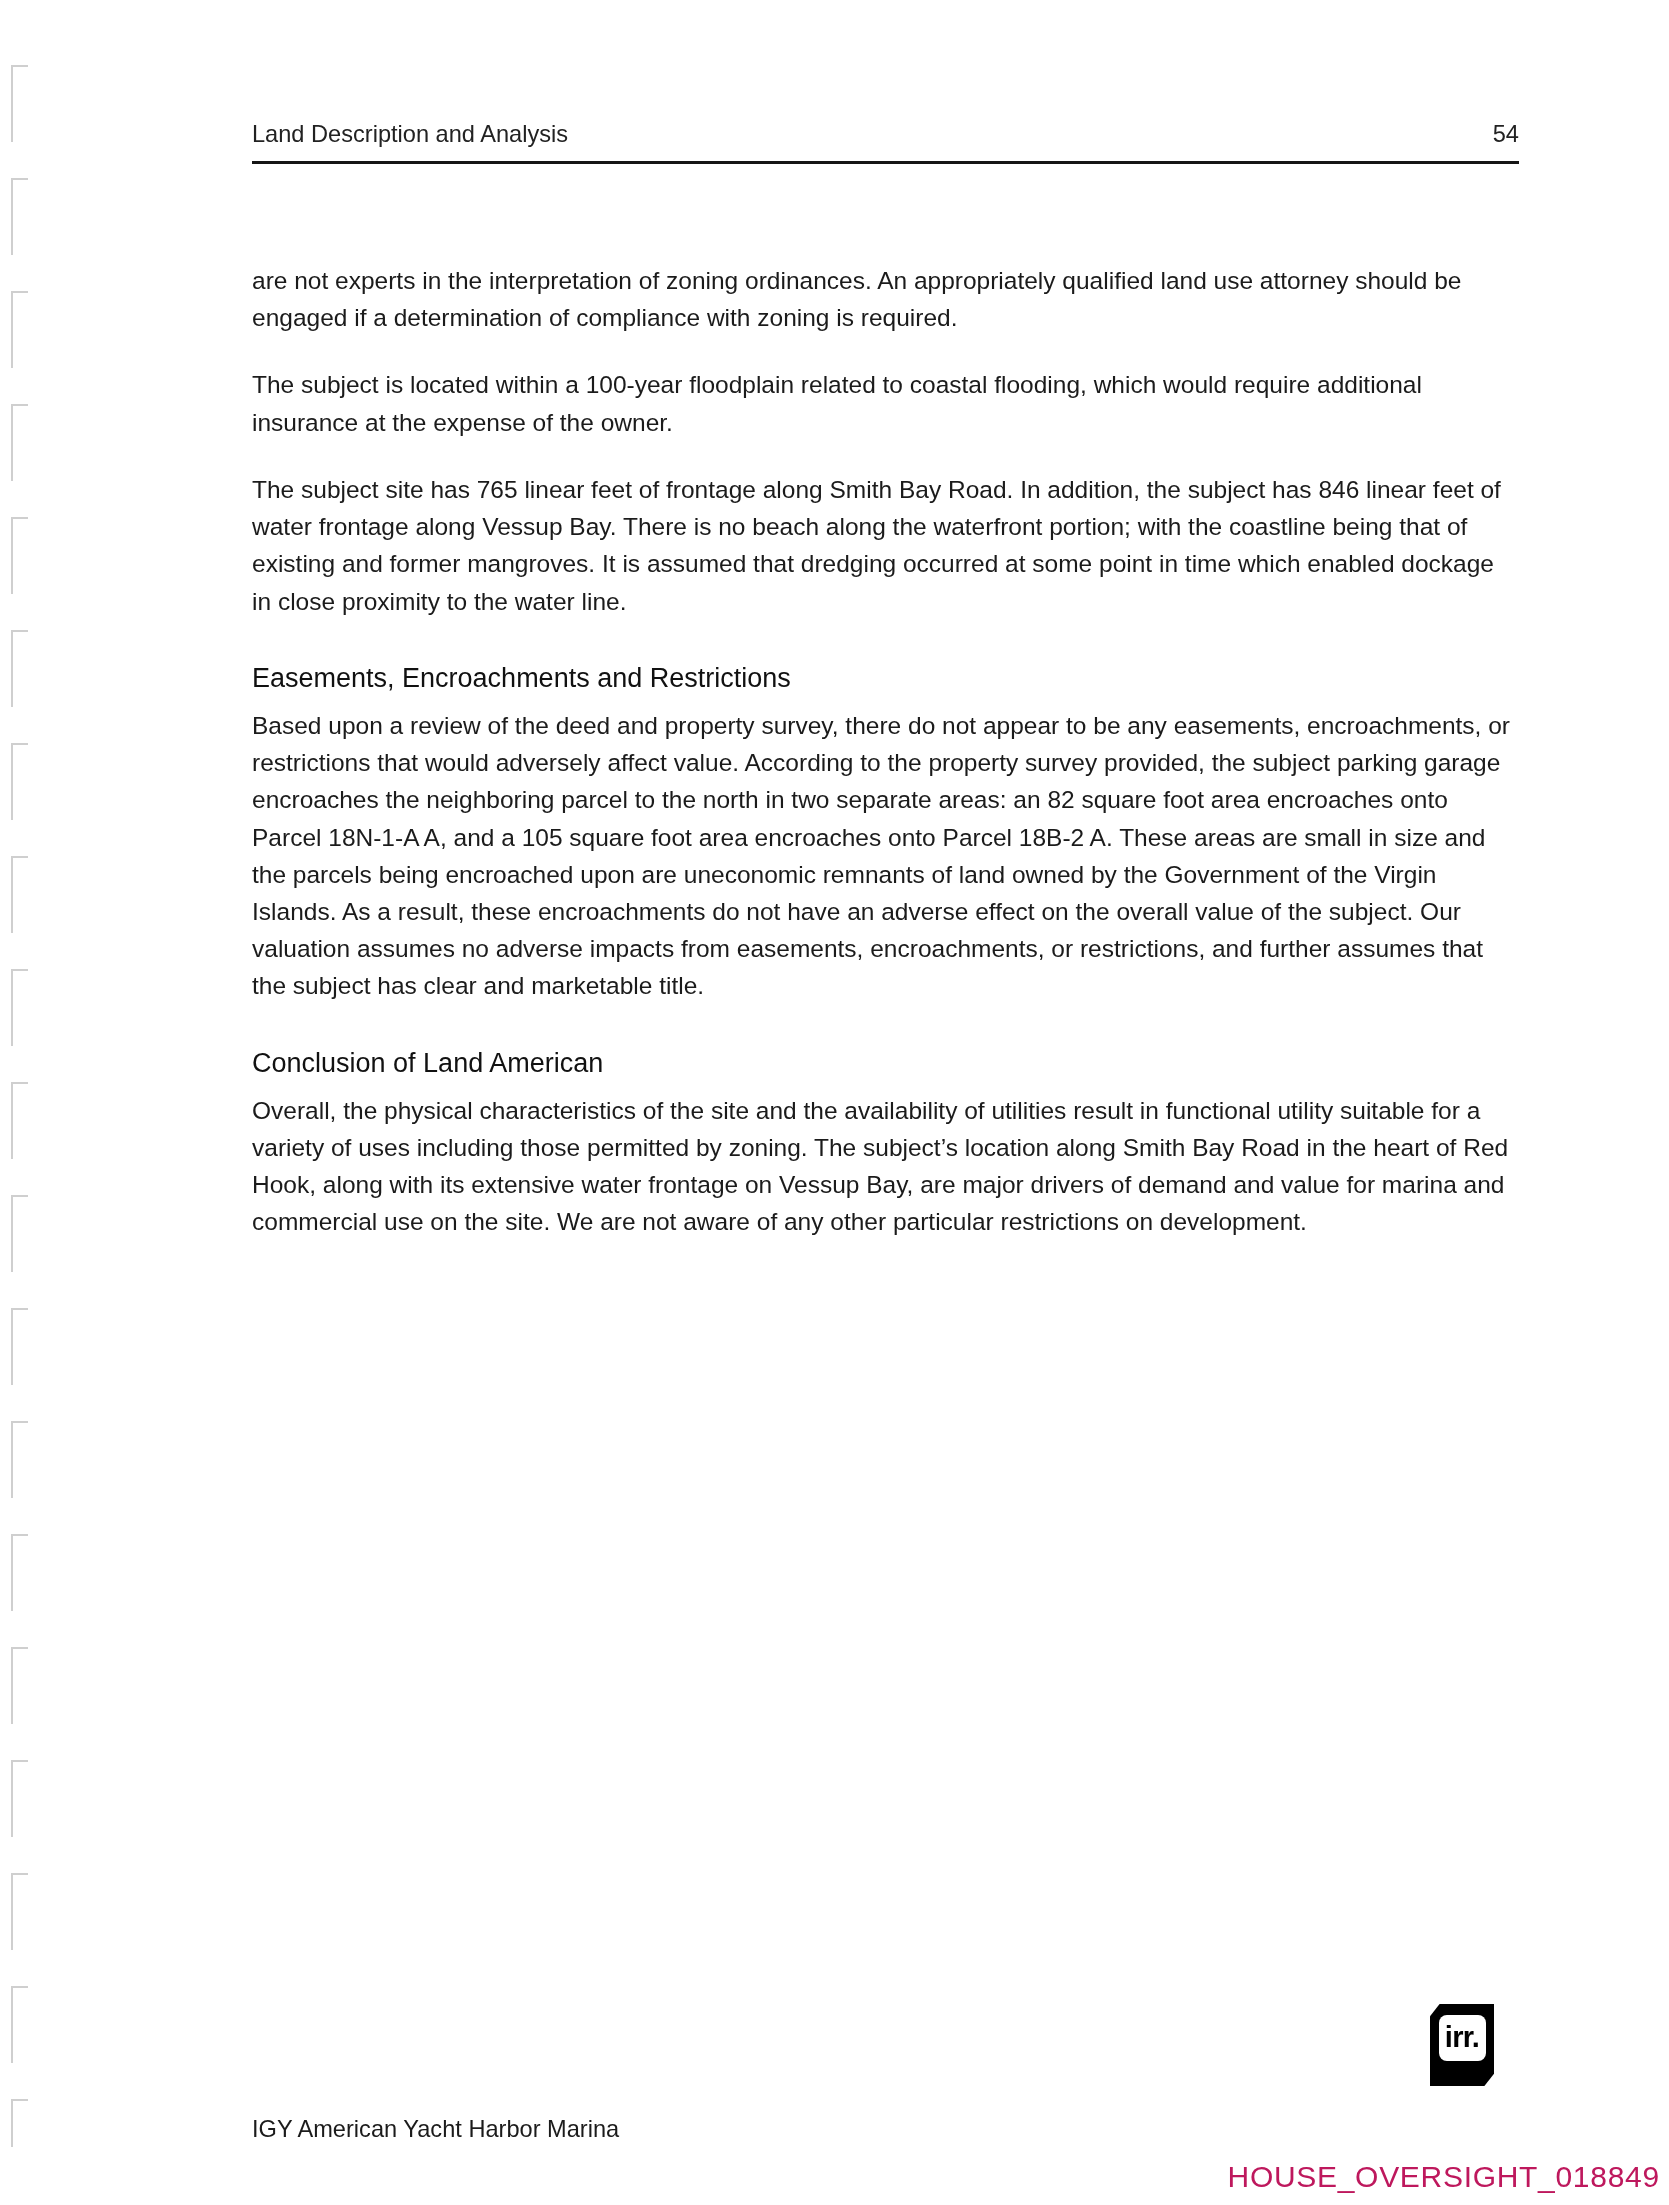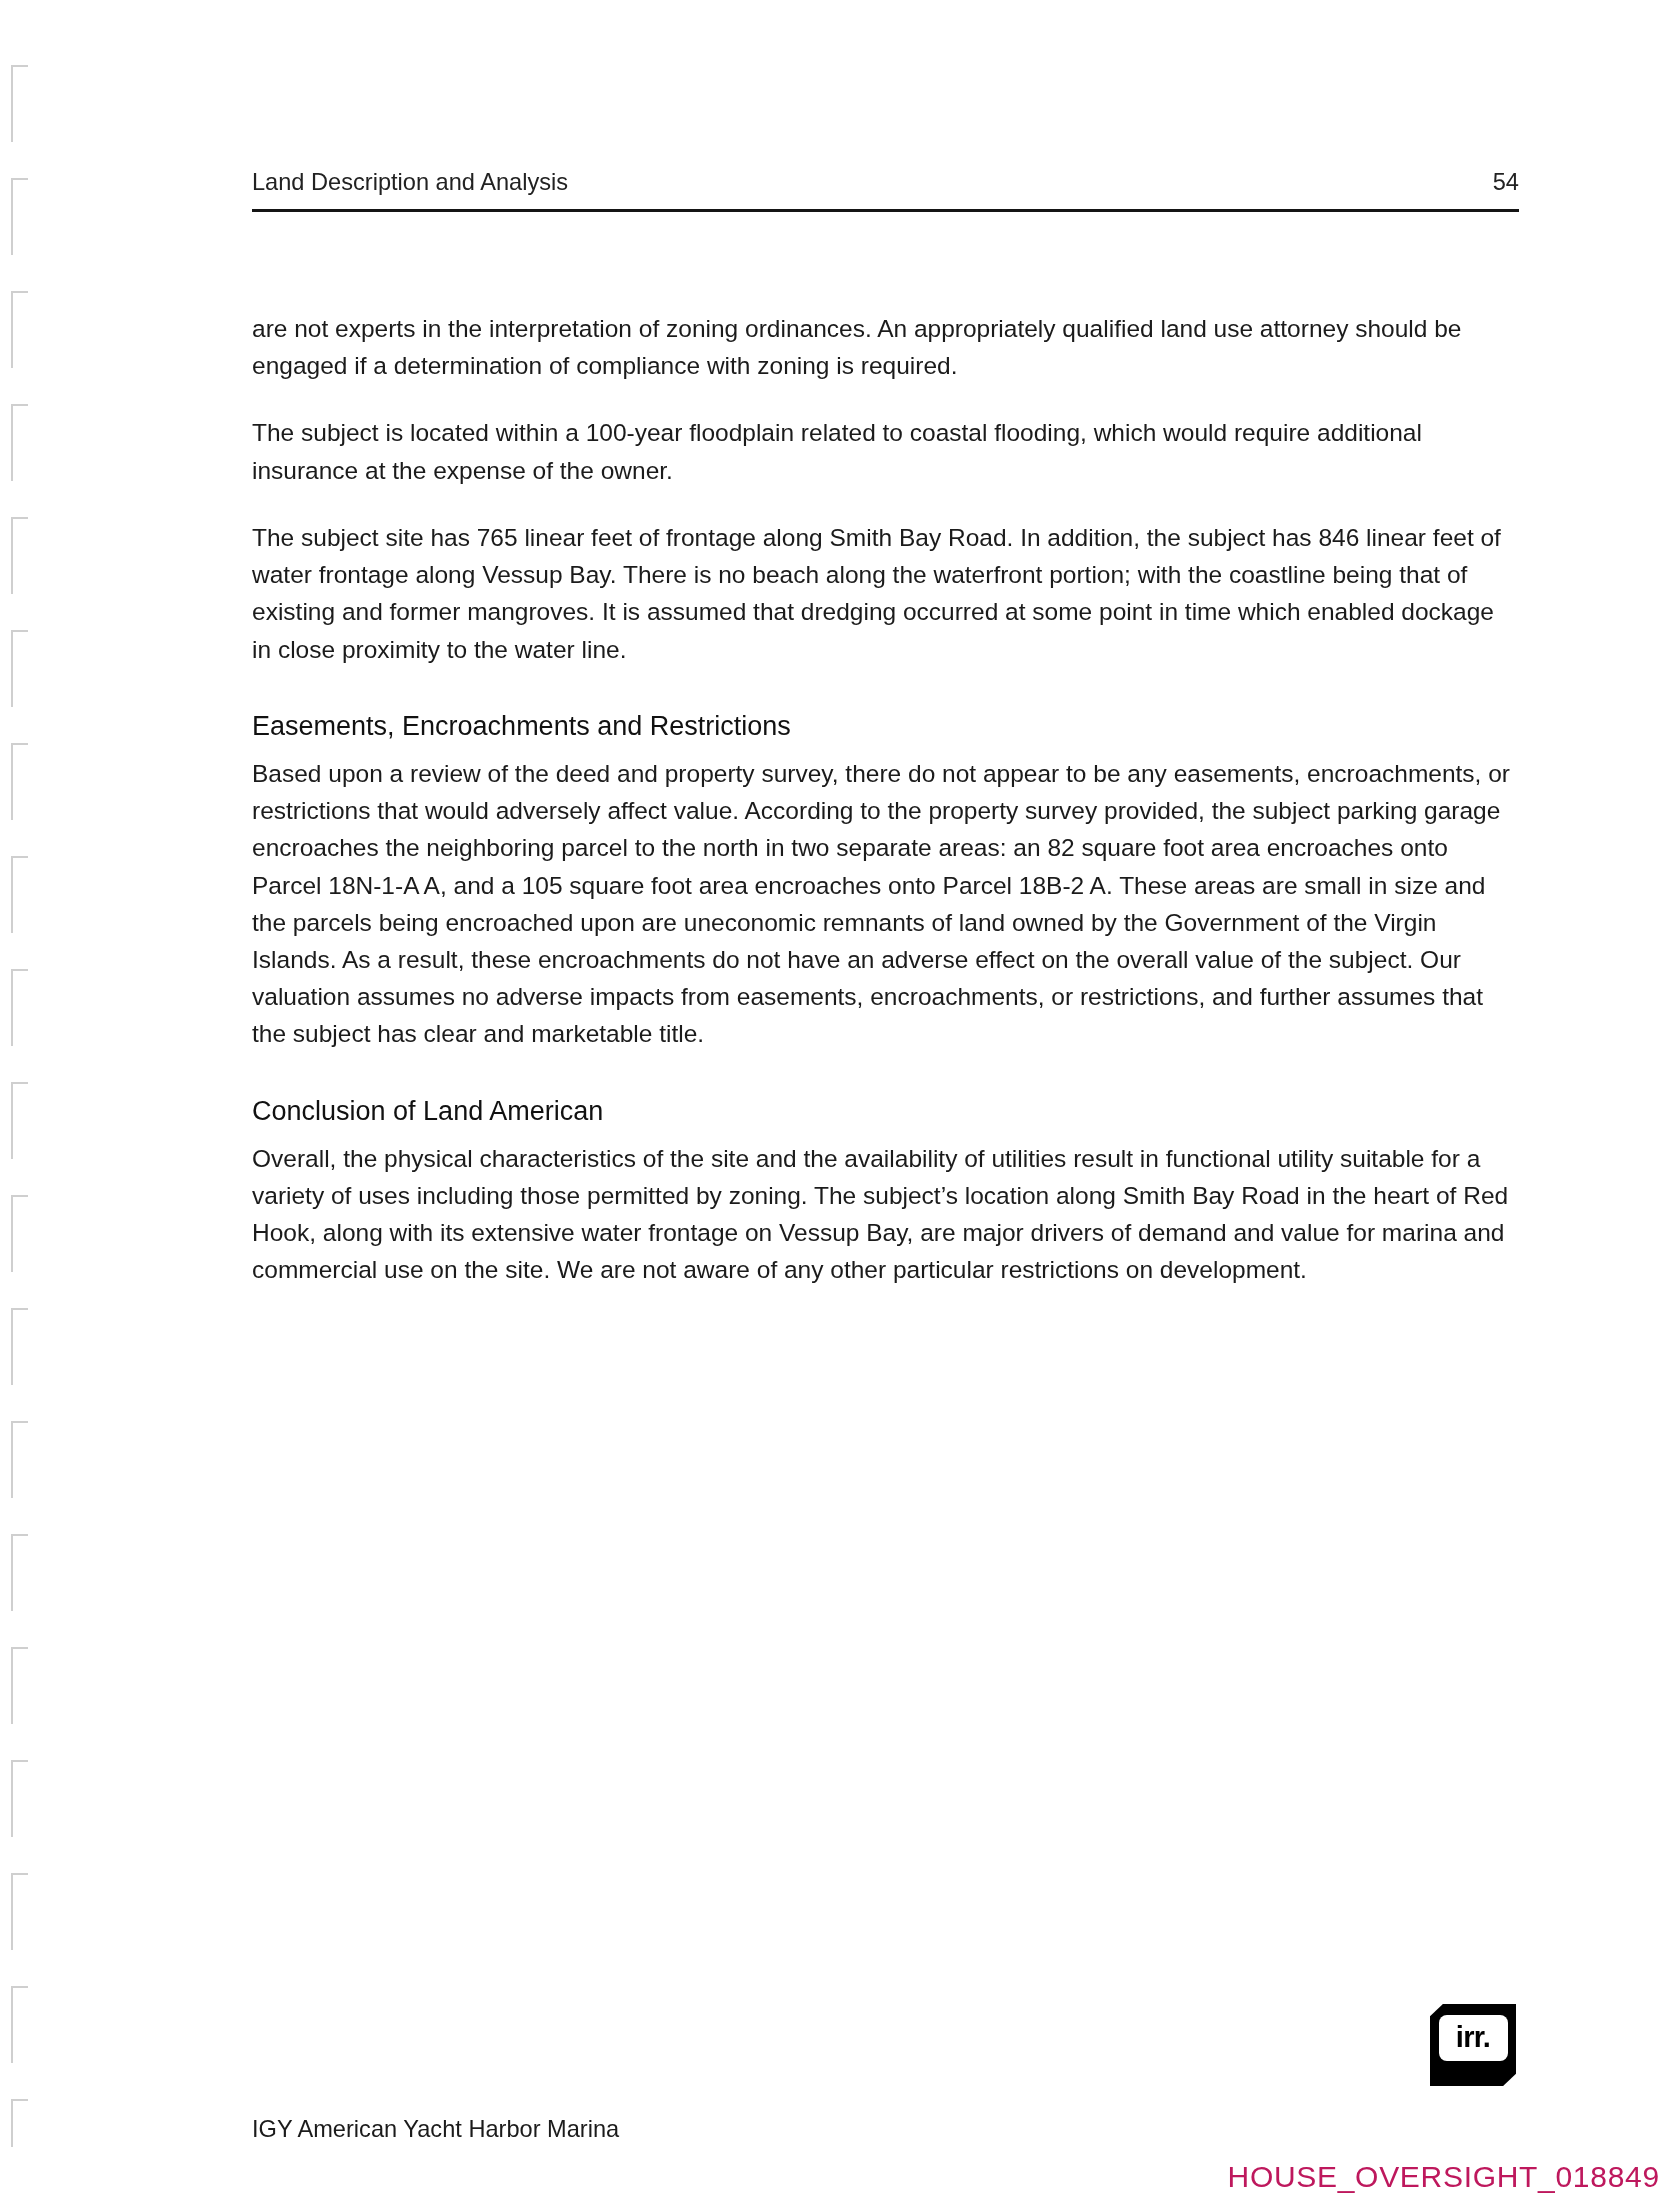--- a/index.html
+++ b/index.html
@@ -30,21 +30,20 @@
     background-size: 17px 113px, 2px 113px;
     background-repeat: repeat-y, repeat-y;
     background-position: 0 0, 0 0;
     pointer-events: none;
   }
   .content {
     position: absolute;
     left: 252px;
     top: 121px;
     width: 1267px;
-    margin-top: 48px;
   }
   header.page-header {
     display: flex;
     justify-content: space-between;
     align-items: baseline;
     font-size: 23.6px;
     color: #222222;
   }
   .rule {
     border-bottom: 3.3px solid #151515;
@@ -69,21 +68,21 @@
     left: 252px;
     top: 2089px;
     font-size: 23.6px;
     color: #1b1b1b;
     margin-top: 27px;
   }
   .logo {
     position: absolute;
     left: 1430px;
     top: 2004px;
-    width: 86px;
+    width: 64px;
     height: 82px;
     background: #000000;
     clip-path: polygon(15% 0, 100% 0, 100% 85%, 85% 100%, 0 100%, 0 15%);
   }
   .logo-face {
     position: absolute;
     left: 8.5px;
     right: 8.5px;
     top: 10.5px;
     bottom: 25px;

